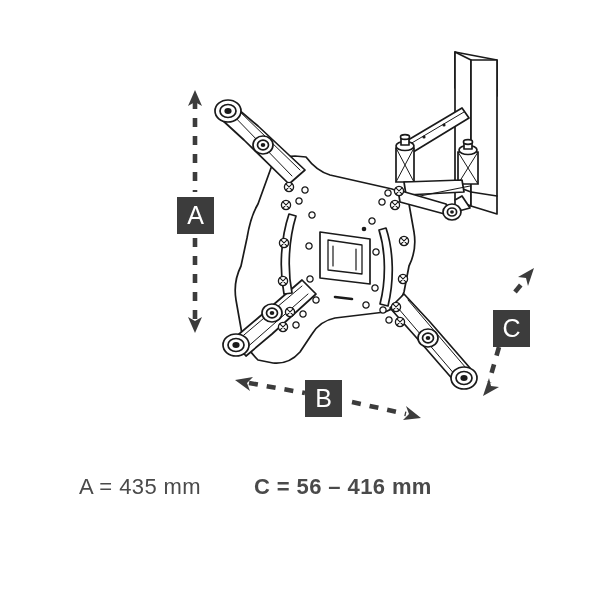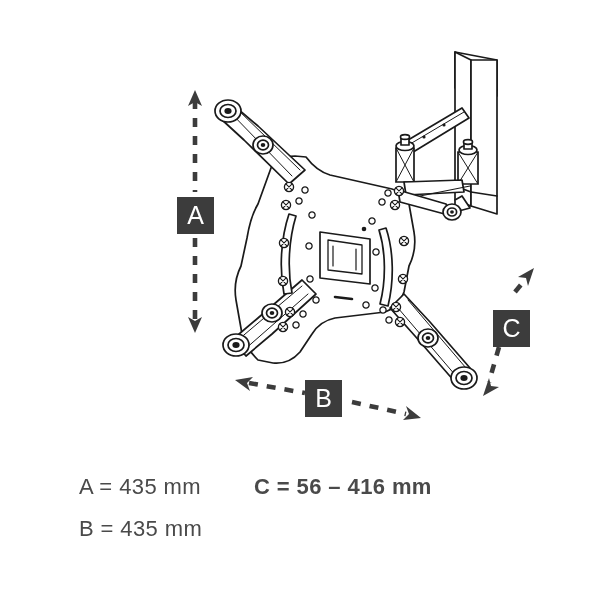--- a/index.html
+++ b/index.html
@@ -257,17 +257,16 @@
       <path d="M534,268 L528,286 L526,278 L518,277 Z" fill="#3c3c3c" stroke="none"></path>
       <path d="M483,396 L489,378 L491,386 L499,387 Z" fill="#3c3c3c" stroke="none"></path>
       <rect x="493" y="310" width="37" height="37" fill="#3c3c3c"></rect>
       <text x="511.5" y="337" text-anchor="middle" class="dim-label-text">C</text>
     </g>
 
   </svg>
 
   <div class="caption-layer">
     <div class="caption-item cap-a">A = 435 mm</div>
-    <div class="caption-item cap-b">B = 435 mm</div>
     <div class="caption-item cap-c">C = 56 – 416 mm</div>
   </div>
 
 </div>
 
 </body></html>

